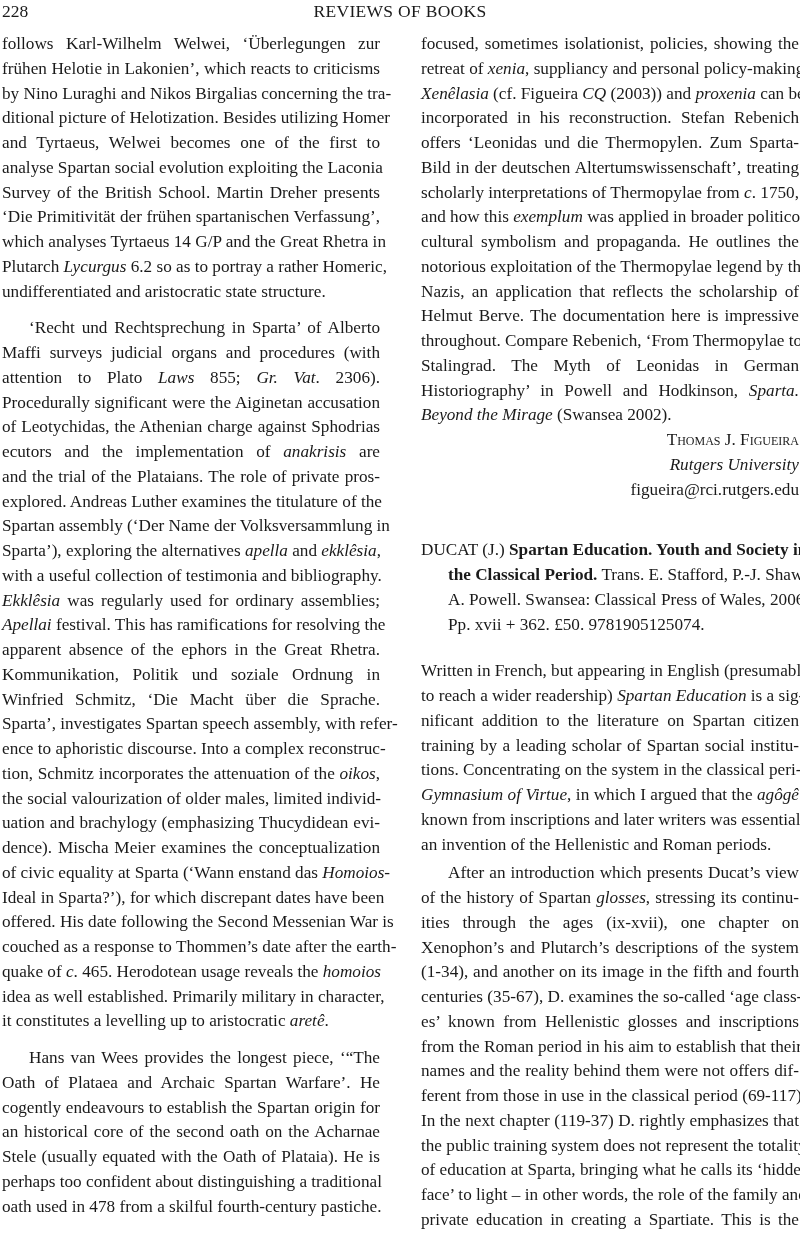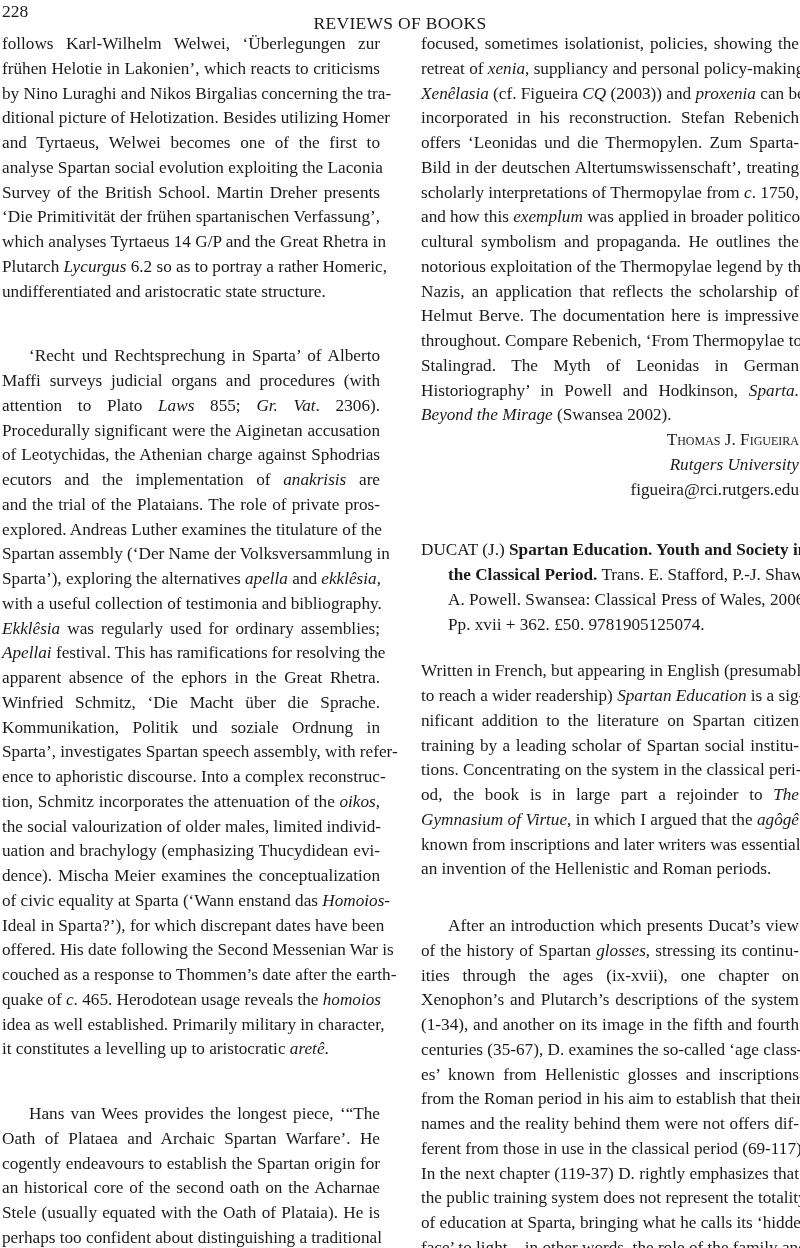--- a/index.html
+++ b/index.html
@@ -1,26 +1,26 @@
 <!DOCTYPE html>
 <html><head>
 <meta charset="utf-8">
 <style>
   html, body { margin:0; padding:0; background:#ffffff; }
   body { width:800px; height:1248px; overflow:hidden; position:relative;
          font-family:"Liberation Serif", "DejaVu Serif", serif; color:#1a1a1a; }
   .header { position:absolute; top:0; left:0; width:692px; height:24px; font-size:17.5px; line-height:22px; }
   .pageno { position:absolute; left:2px; top:0; }
-  .runhead { position:absolute; left:0; width:800px; top:12px; text-align:center; letter-spacing:0.3px; }
+  .runhead { position:absolute; left:0; width:800px; top:0; text-align:center; letter-spacing:0.3px; }
   .col { position:absolute; top:32px; width:378px; font-size:17.2px; }
   .col.left { left:2px; }
   .col.right { left:421px; }
   .ln { height:24.75px; line-height:24.75px; text-align:justify; text-align-last:justify; white-space:nowrap; overflow:visible; }
   .ln.last { text-align-last:left; }
-  .ln.indent { text-indent:27px;margin-top:28px; }
+  .ln.indent { text-indent:27px; }
   .ln.hang { padding-left:27px; }
   .ln.right { text-align:right; text-align-last:right; }
   .gap { height:12px; }
   .gap2 { height:36px; }
   .gap3 { height:22px; }
   .sc { font-variant:small-caps; }
   i { font-style:italic;text-align:center; }
   b { font-weight:bold; }
 </style>
 </head>
@@ -54,22 +54,22 @@
       <div class="ln">of Leotychidas, the Athenian charge against Sphodrias</div>
       <div class="ln">ecutors and the implementation of <i>anakrisis</i> are</div>
       <div class="ln">and the trial of the Plataians. The role of private pros-</div>
       <div class="ln">explored.  Andreas Luther examines the titulature of the</div>
       <div class="ln">Spartan assembly (‘Der Name der Volksversammlung in</div>
       <div class="ln">Sparta’), exploring the alternatives <i>apella</i> and <i>ekklêsia</i>,</div>
       <div class="ln">with a useful collection of testimonia and bibliography.</div>
       <div class="ln"><i>Ekklêsia</i> was regularly used for ordinary assemblies;</div>
       <div class="ln"><i>Apellai</i> festival.  This has ramifications for resolving the</div>
       <div class="ln">apparent absence of the ephors in the Great Rhetra.</div>
+      <div class="ln">Kommunikation, Politik und soziale Ordnung in</div>
       <div class="ln">Winfried Schmitz, ‘Die Macht über die Sprache.</div>
-      <div class="ln">Kommunikation, Politik und soziale Ordnung in</div>
       <div class="ln">Sparta’, investigates Spartan speech assembly, with refer-</div>
       <div class="ln">ence to aphoristic discourse.  Into a complex reconstruc-</div>
       <div class="ln">tion, Schmitz incorporates the attenuation of the <i>oikos</i>,</div>
       <div class="ln">the social valourization of older males, limited individ-</div>
       <div class="ln">uation and brachylogy (emphasizing Thucydidean evi-</div>
       <div class="ln">dence).  Mischa Meier examines the conceptualization</div>
       <div class="ln">of civic equality at Sparta (‘Wann enstand das <i>Homoios-</i></div>
       <div class="ln">Ideal in Sparta?’), for which discrepant dates have been</div>
       <div class="ln">offered.  His date following the Second Messenian War is</div>
       <div class="ln">couched as a response to Thommen’s date after the earth-</div>
@@ -125,21 +125,20 @@
   </div>
 
   <div class="gap3"></div>
 
   <div>
       <div class="ln">Written in French, but appearing in English (presumably</div>
       <div class="ln">to reach a wider readership) <i>Spartan Education</i> is a sig-</div>
       <div class="ln">nificant addition to the literature on Spartan citizen</div>
       <div class="ln">training by a leading scholar of Spartan social institu-</div>
       <div class="ln">tions.  Concentrating on the system in the classical peri-</div>
-      <div class="ln">od, the book is in large part a rejoinder to <i>The</i></div>
       <div class="ln"><i>Gymnasium of Virtue</i>, in which I argued that the <i>agôgê</i></div>
       <div class="ln">known from inscriptions and later writers was essentially</div>
       <div class="ln last">an invention of the Hellenistic and Roman periods.</div>
     </div>
   <div class="gap" style="height:4px"></div>
   <div>
       <div class="ln indent">After an introduction which presents Ducat’s view</div>
       <div class="ln">of the history of Spartan <i>glosses</i>, stressing its continu-</div>
       <div class="ln">ities through the ages (ix-xvii), one chapter on</div>
       <div class="ln">Xenophon’s and Plutarch’s descriptions of the system</div>

